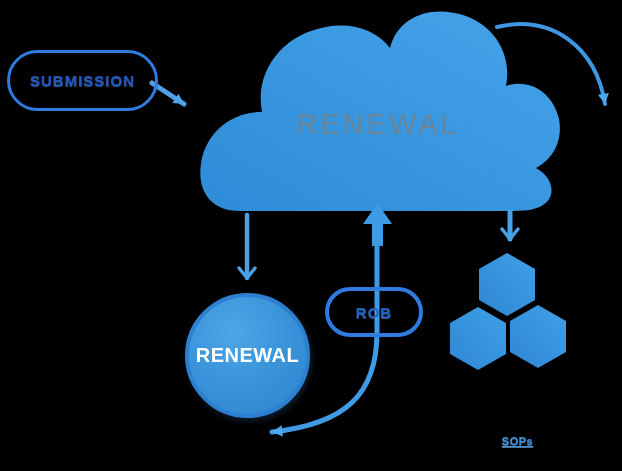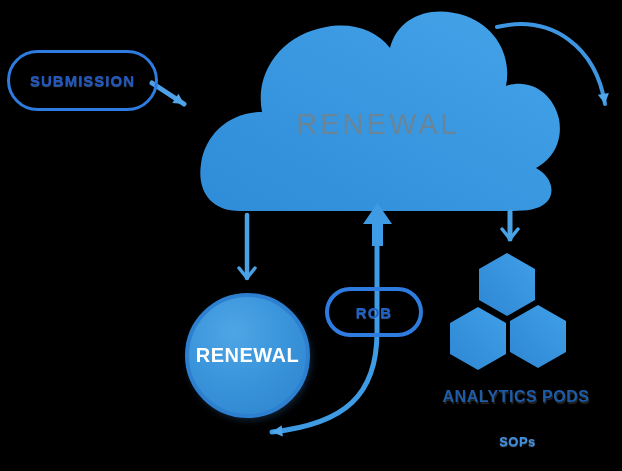--- a/index.html
+++ b/index.html
@@ -32,22 +32,22 @@
     border:4px solid #2E7CE0;border-radius:27px;
     color:#1E63C8;font-size:15px;font-weight:bold;letter-spacing:1px;
     text-shadow:0 1px 1px rgba(120,170,255,.55);
     margin-top:44px;
   }
   .analytics-label{
     left:430px;top:386px;width:172px;height:22px;
     color:#1D5CA8;font-size:16px;font-weight:bold;letter-spacing:.5px;
     text-shadow:1px 2px 1px rgba(70,70,70,.55);
   }
-  .note{width:95px;height:16px;color:#3F8FDE;font-size:13px;font-weight:bold;letter-spacing:.5px;
-    text-shadow:0 1px 1px rgba(140,190,250,.6);}
+  .note{width:95px;height:16px;color:#3F8FDE;font-size:11px;font-weight:bold;letter-spacing:.5px;
+    text-shadow:0 1px 1px rgba(140,190,250,.6);text-decoration:underline;}
   .note-sops{left:470px;top:433px;}
   .note-slas{left:467px;top:453px;}
 </style>
 </head>
 <body>
 
 <div class="stage">
 
   <svg width="622" height="471" viewBox="0 0 622 471">
     <defs>
@@ -108,22 +108,19 @@
   </div>
 
   <div class="label renewal-circle">
     <span>RENEWAL</span>
   </div>
 
   <div class="label rob-pill">
     <span>ROB</span>
   </div>
 
-  <div class="label analytics-label">
-    <span>ANALYTICS PODS</span>
-  </div>
 
   <div class="label note note-sops">
     <span>SOPs</span>
   </div>
 
 
 </div>
 
 </body></html>

